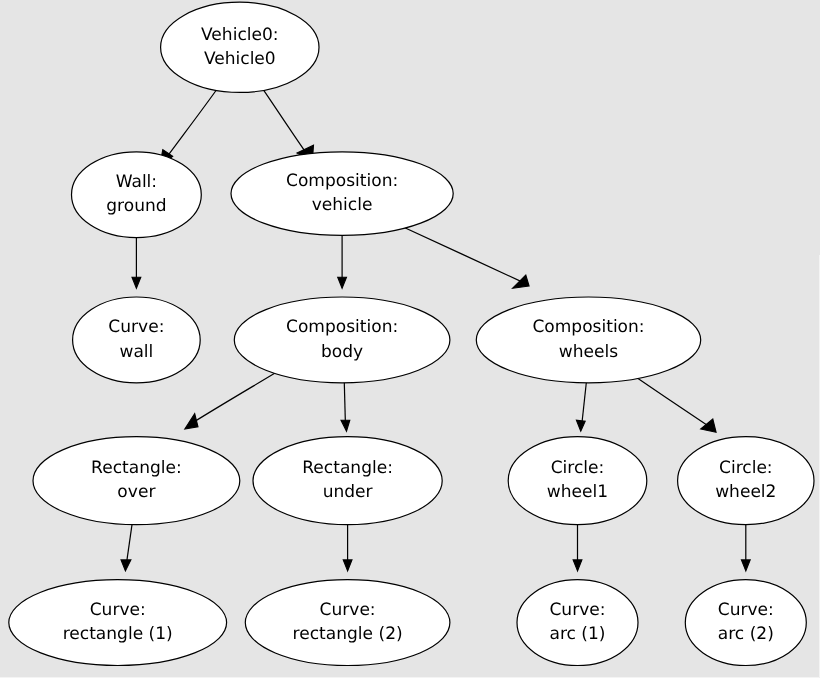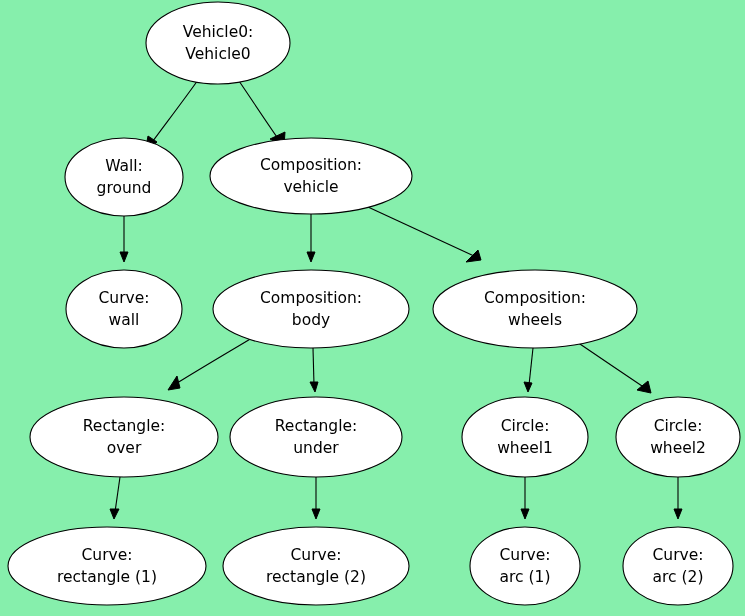--- a/index.html
+++ b/index.html
@@ -8,21 +8,21 @@
     padding: 0;
     background: #ffffff;
   }
   body {
     font-family: "DejaVu Sans", sans-serif;
   }
   #graph-canvas {
     position: relative;
     width: 745px;
     height: 616px;
-    background: #86efac;
+    background: #e5e5e5;
     overflow: hidden;
   }
   #graph-svg {
     position: absolute;
     left: 0;
     top: 0;
     width: 745px;
     height: 616px;
     display: block;
   }

